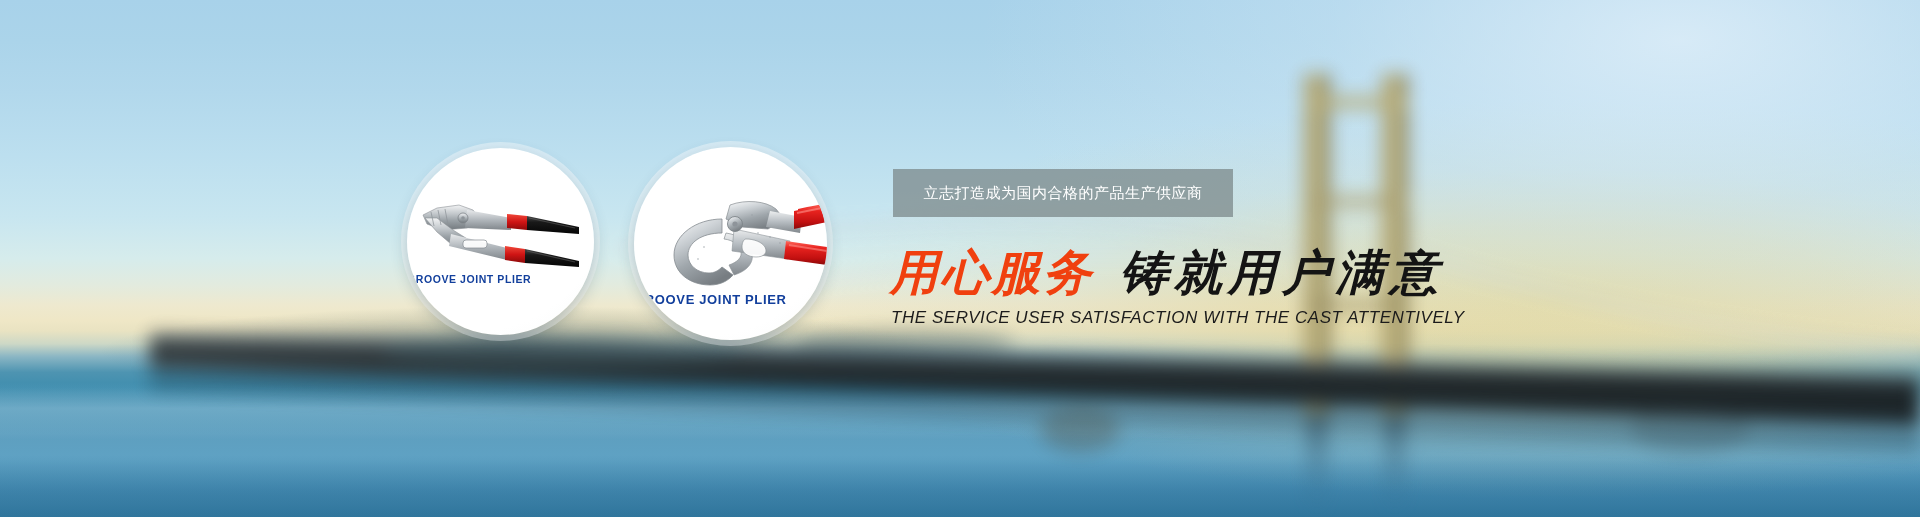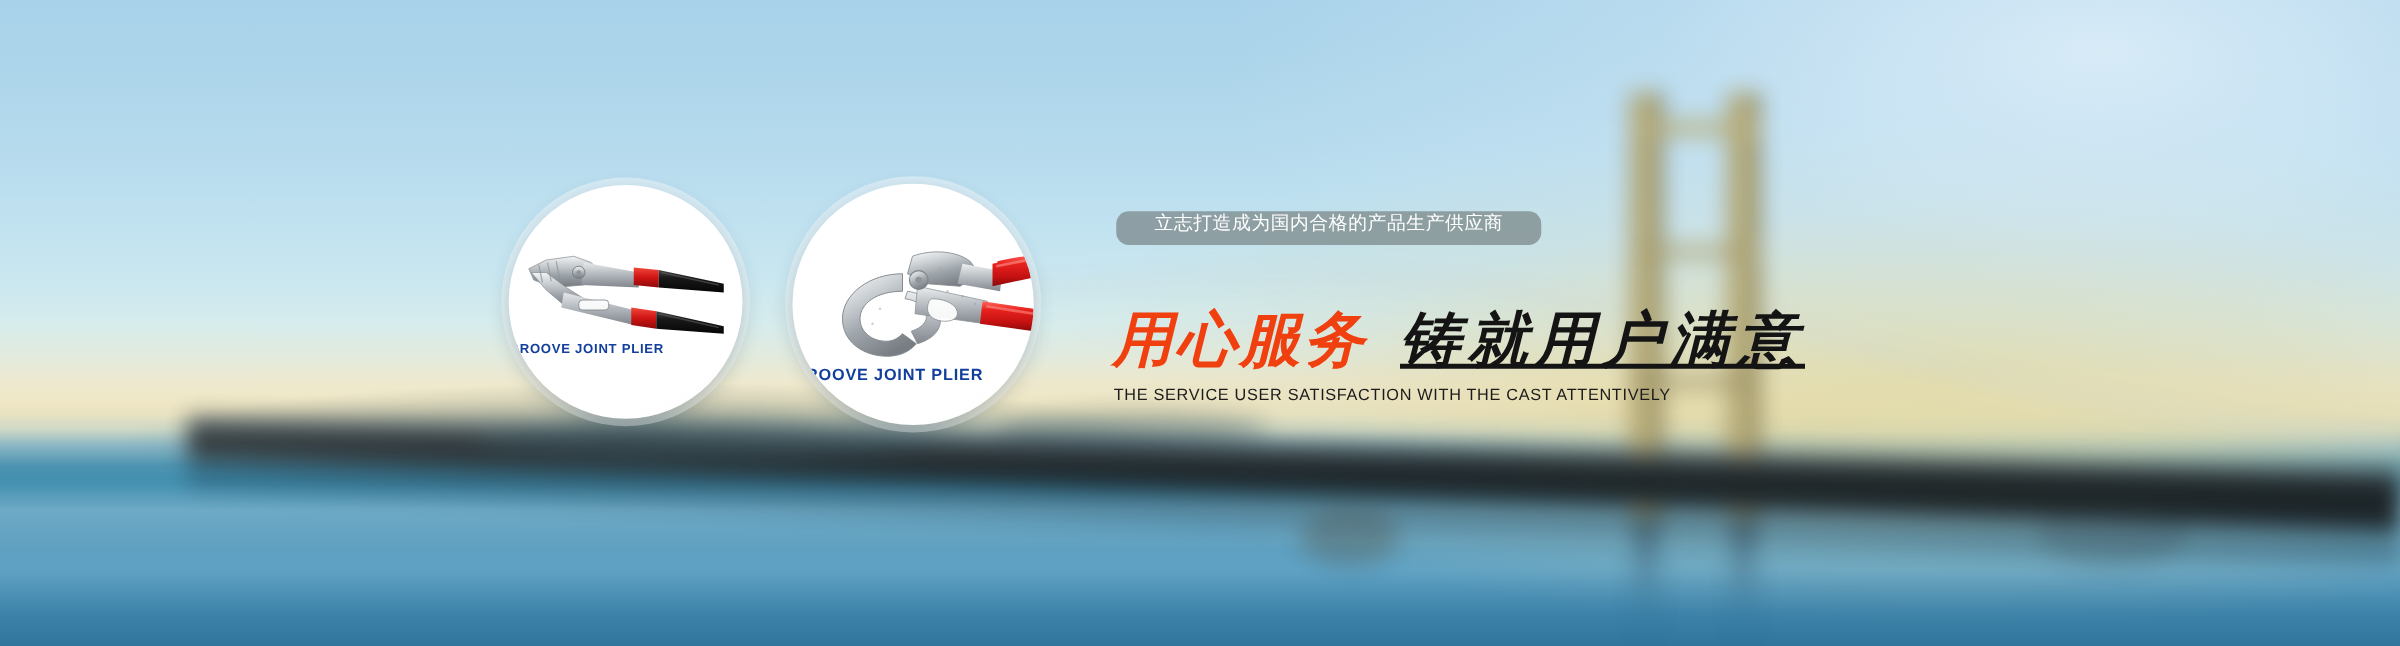--- a/index.html
+++ b/index.html
@@ -100,49 +100,50 @@
     white-space:nowrap;
   }
   #circle-1{left:407px;top:148px;width:187px;height:187px;}
   #circle-1 .cap{top:125px;font-size:10.5px;}
   #circle-2{left:634px;top:147px;width:193px;height:193px;}
   #circle-2 .cap{top:145px;font-size:13px;letter-spacing:.05em;}
 
   
   #tagline-bar{
     position:absolute;left:893px;top:169px;
-    width:340px;height:27px;
+    width:340px;height:48px;
     background:rgba(120,133,135,0.72);
-    display:flex;align-items:flex-start;justify-content:center;border-radius:10px;
+    display:flex;align-items:center;justify-content:center;
   }
   #tagline-bar .txt{
     color:#ffffff;font-size:15px;letter-spacing:.5px;
     font-family:"DejaVu Sans","Liberation Sans",sans-serif;
     white-space:nowrap;
   }
 
   #headline{
     position:absolute;left:890px;top:248px;
     white-space:nowrap;
     font-family:"DejaVu Serif","Liberation Serif",serif;
     font-size:48px;font-weight:bold;
     font-style:italic;
     letter-spacing:3px;
     line-height:1;
   }
   #headline .red{color:#F0400F;}
-  #headline .blk{color:#141414;margin-left:26px;letter-spacing:6px;text-decoration:underline;}
+  #headline .blk{color:#141414;margin-left:26px;letter-spacing:6px;}
 
   #subline{
     position:absolute;left:891px;top:308px;
     color:#1b1b1b;
-    font-size:13px;
+    font-size:17px;
     letter-spacing:.55px;
     white-space:nowrap;
     font-weight:400;
+    font-style:italic;
   }
 </style>
 </head>
 <body>
 
 <div id="banner">
 
   <div class="bg-layer bg-sky"></div>
   <div class="bg-layer bg-warm-right"></div>
   <div class="bg-layer bg-haze"></div>

